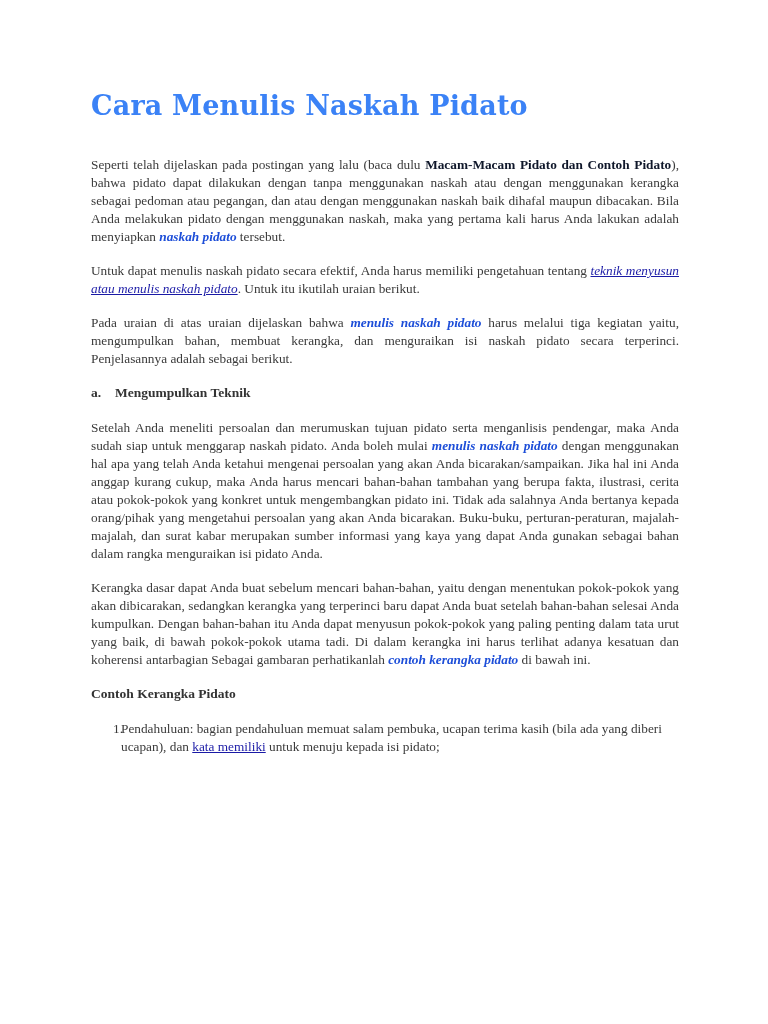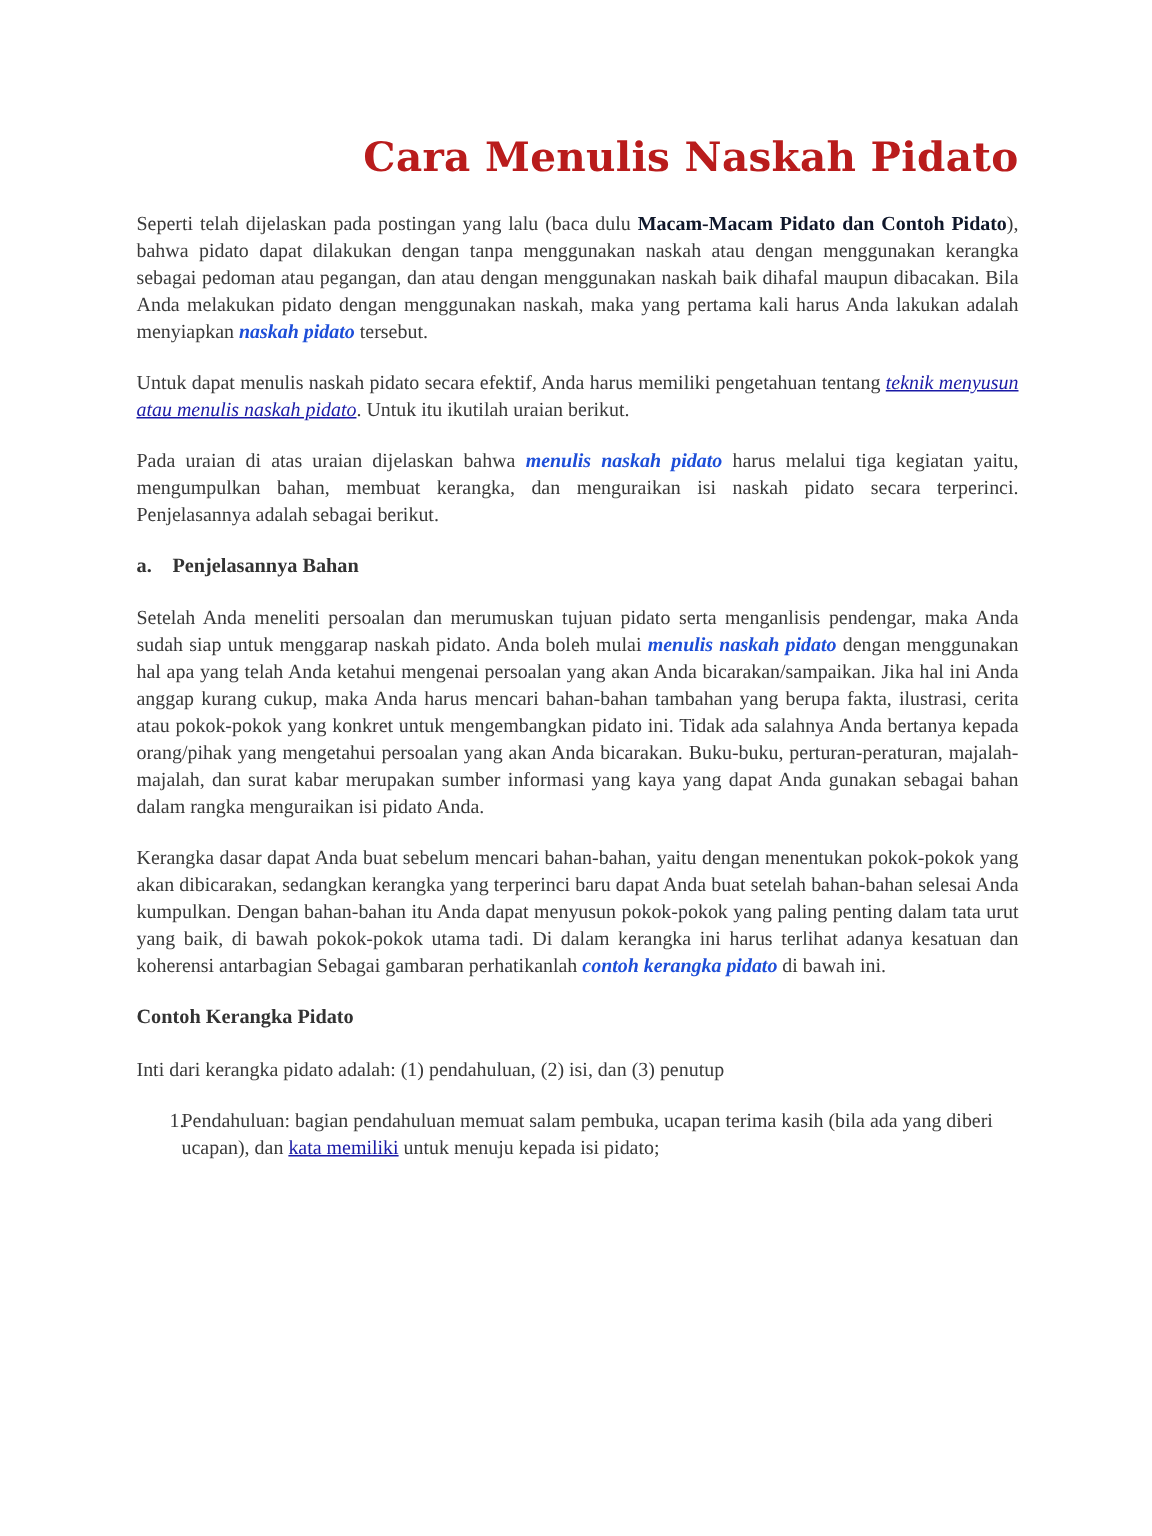--- a/index.html
+++ b/index.html
@@ -16,23 +16,23 @@
     .content {
       position: absolute;
       left: 91px; top: 84px;
       width: 588px;
     }
     h1.title {
       font-family: "DejaVu Serif", serif;
       font-weight: bold;
       font-size: 27px;
       line-height: 44px;
-      text-align: right;
-      margin: 0 0 12px 0;
-      color: #b91c1c;
+      text-align: left;
+      margin: 0 0 28px 0;
+      color: #3b82f6;
       letter-spacing: 0.2px;
     }
     h2.section {
       font-family: "DejaVu Serif", serif;
       font-weight: bold;
       font-size: 21.5px;
       line-height: 32px;
       margin: 12px 0 14px 0;
       color: #333333;
     }
@@ -77,29 +77,28 @@
 
     <h1 class="title">Cara Menulis Naskah Pidato</h1>
 
     <p><span>Seperti telah dijelaskan pada postingan yang lalu (baca dulu </span><b class="strong">Macam-Macam Pidato dan Contoh Pidato</b><span>), bahwa pidato dapat dilakukan dengan tanpa menggunakan naskah atau dengan menggunakan kerangka sebagai pedoman atau pegangan, dan atau dengan menggunakan naskah baik dihafal maupun dibacakan. Bila Anda melakukan pidato dengan menggunakan naskah, maka yang pertama kali harus Anda lakukan adalah menyiapkan </span><i class="strongi">naskah pidato</i><span> tersebut.</span></p>
 
     <p><span>Untuk dapat menulis naskah pidato secara efektif, Anda harus memiliki pengetahuan tentang </span><a class="link italic">teknik menyusun atau menulis naskah pidato</a><span>. Untuk itu ikutilah uraian berikut.</span></p>
 
 
     <p><span>Pada uraian di atas uraian dijelaskan bahwa </span><i class="strongi">menulis naskah pidato</i><span> harus melalui tiga kegiatan yaitu, mengumpulkan bahan, membuat kerangka, dan menguraikan isi naskah pidato secara terperinci. Penjelasannya adalah sebagai berikut.</span></p>
 
-    <div class="sub"><span class="marker">a.</span><span>Penjelasannya Bahan</span></div>
+    <div class="sub"><span class="marker">a.</span><span>Mengumpulkan Teknik</span></div>
 
     <p><span>Setelah Anda meneliti persoalan dan merumuskan tujuan pidato serta menganlisis pendengar, maka Anda sudah siap untuk menggarap naskah pidato. Anda boleh mulai </span><i class="strongi">menulis naskah pidato</i><span> dengan menggunakan hal apa yang telah Anda ketahui mengenai persoalan yang akan Anda bicarakan/sampaikan. Jika hal ini Anda anggap kurang cukup, maka Anda harus mencari bahan-bahan tambahan yang berupa fakta, ilustrasi, cerita atau pokok-pokok yang konkret untuk mengembangkan pidato ini. Tidak ada salahnya Anda bertanya kepada orang/pihak yang mengetahui persoalan yang akan Anda bicarakan. Buku-buku, perturan-peraturan, majalah-majalah, dan surat kabar merupakan sumber informasi yang kaya yang dapat Anda gunakan sebagai bahan dalam rangka menguraikan isi pidato Anda.</span></p>
 
 
     <p><span>Kerangka dasar dapat Anda buat sebelum mencari bahan-bahan, yaitu dengan menentukan pokok-pokok yang akan dibicarakan, sedangkan kerangka yang terperinci baru dapat Anda buat setelah bahan-bahan selesai Anda kumpulkan. Dengan bahan-bahan itu Anda dapat menyusun pokok-pokok yang paling penting dalam tata urut yang baik, di bawah pokok-pokok utama tadi. Di dalam kerangka ini harus terlihat adanya kesatuan dan koherensi antarbagian Sebagai gambaran perhatikanlah </span><i class="strongi">contoh kerangka pidato</i><span> di bawah ini.</span></p>
 
     <div class="sub">Contoh Kerangka Pidato</div>
 
-    <p>Inti dari kerangka pidato adalah: (1) pendahuluan, (2) isi, dan (3) penutup</p>
 
     <ol class="list">
       <li><span class="num">1.</span><span>Pendahuluan: bagian pendahuluan memuat salam pembuka, ucapan terima kasih (bila ada yang diberi ucapan), dan </span><a class="link">kata memiliki</a><span> untuk menuju kepada isi pidato;</span></li>
     </ol>
 
   </div>
 </div>
 
 </body></html>

